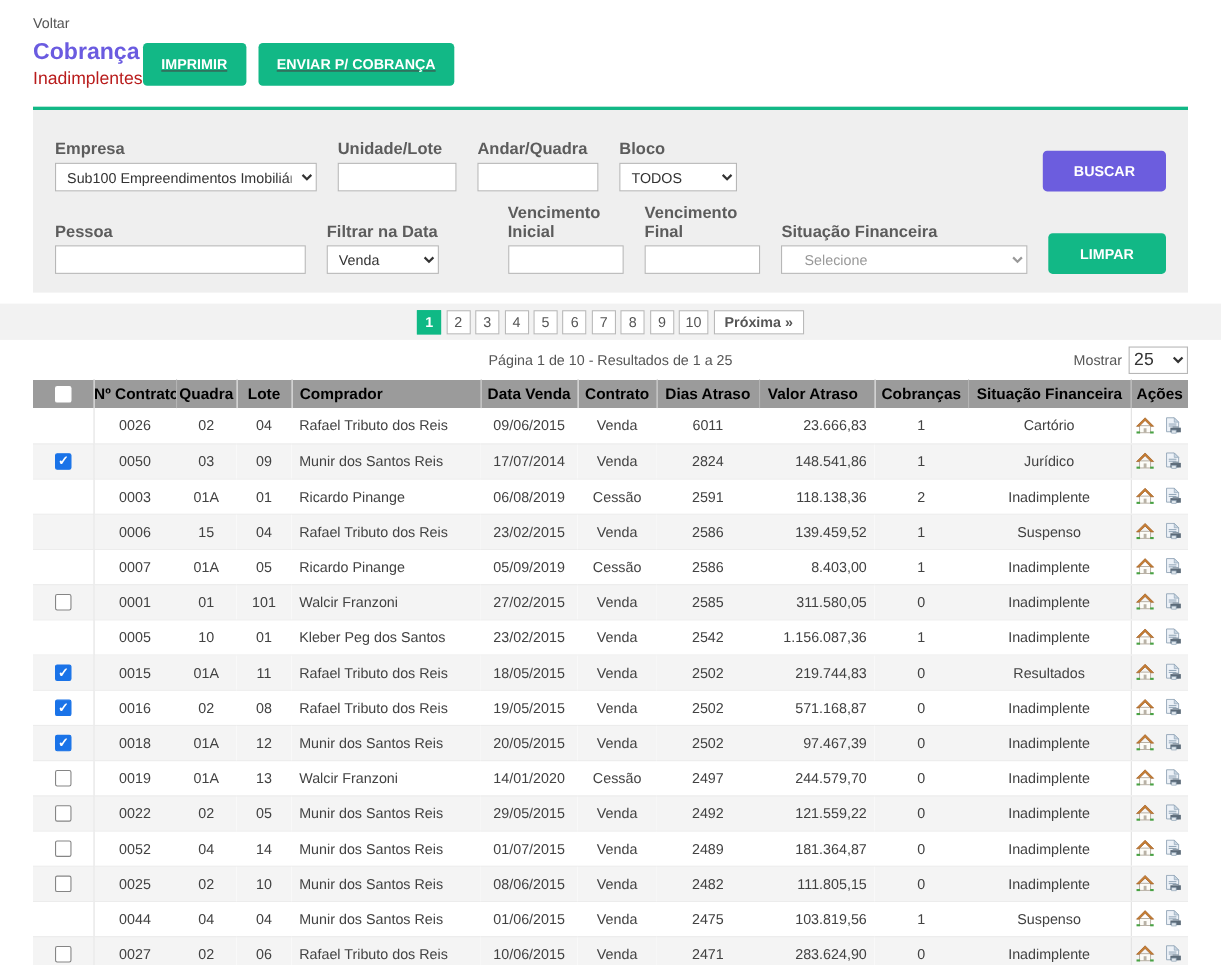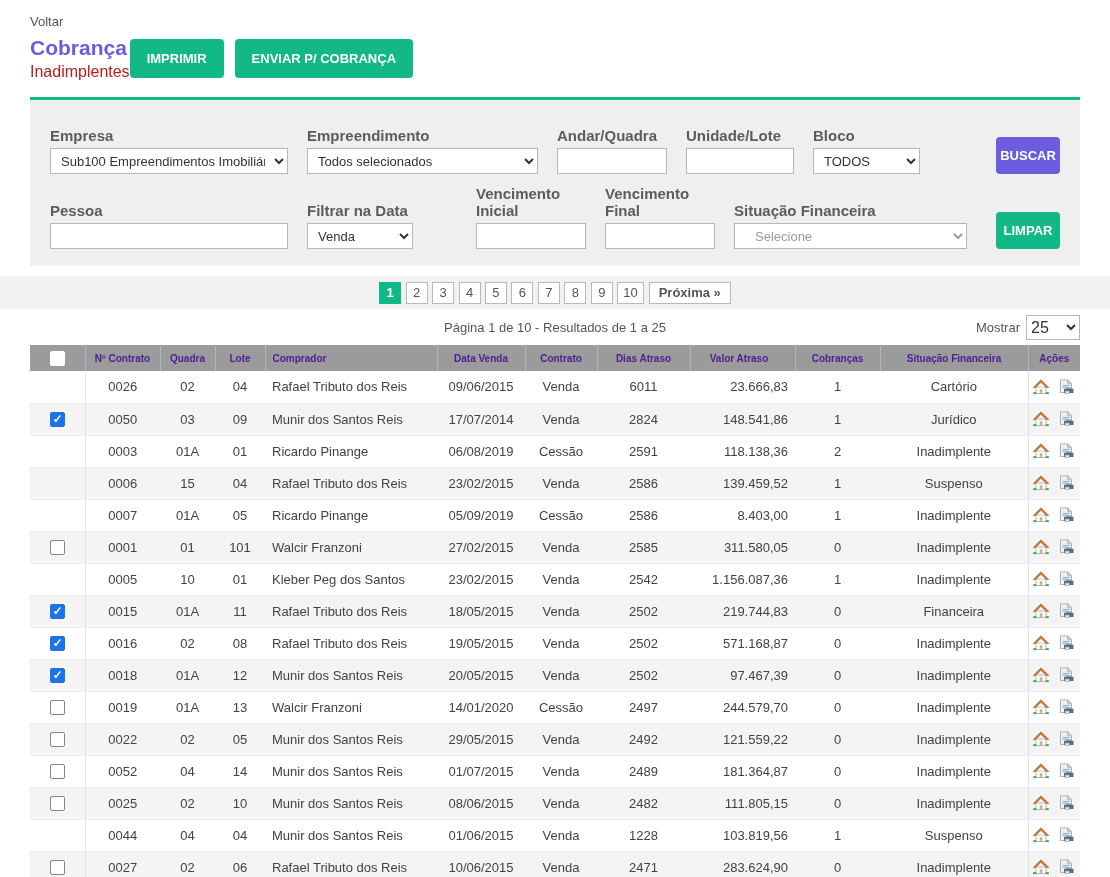--- a/index.html
+++ b/index.html
@@ -5,49 +5,49 @@
   * { margin:0; padding:0; box-sizing:border-box; }
   html,body { background:#fff; font-family:"Liberation Sans", sans-serif; color:#444; }
   .page { width:1110px; min-height:877px; position:relative; }
 
   .topbar { padding:12px 30px 0; }
   .back-link { font-size:13px; color:#555; text-decoration:none; cursor:pointer; }
 
   .header { display:flex; align-items:center; margin:6px 30px 16px; }
   .title { font-size:21px; font-weight:bold; color:#6a5be0; }
   .subtitle { font-size:16px; color:#b91c1c; margin-top:3px; }
-  .header-actions { display:flex; gap:11px; }
+  .header-actions { display:flex; gap:11px;text-decoration:underline; }
   .btn { border:none; border-radius:4px; font-family:inherit; font-weight:bold; font-size:13px; color:#fff; cursor:pointer; }
   .btn.green { background:#12b886; padding:12px 17px; }
   .btn.purple { background:#6c5dde; }
 
   .filter-panel { margin:0 30px 10px; background:#efefef; border-top:3px solid #12b886; padding:13px 20px 6px; position:relative; }
   .f-row { display:flex; gap:19px; margin-bottom:11px; align-items:flex-end; }
   .field label { display:block; font-size:15px; font-weight:bold; color:#5c5c5c; margin-bottom:4px; }
   .field input, .field select { width:100%; height:26px; border:1px solid #b7b7b7; background:#fff; font-family:inherit; font-size:13px; color:#333; padding:0 6px; border-radius:0; }
   .field select.placeholder { color:#999;padding-left:16px; }
   .w-empresa { width:238px; } .w-empreend { width:231px; } .w-andar { width:110px; }
   .w-unidade { width:108px; } .w-bloco { width:107px; }
   .w-pessoa { width:238px; } .w-fdata { width:106px; } .w-vi { width:110px;margin-left:44px; }
   .w-vf { width:110px; } .w-sit { width:233px; }
-  .side-btn { margin-left:auto; width:64px; height:37px;margin-top:24px; }
+  .side-btn { margin-left:auto; width:112px; height:37px;margin-top:24px; }
   .side-btn.green { padding:0; background:#12b886; }
   .mais-filtros { text-align:center; font-size:13px; font-weight:bold; color:#6f6f6f; padding:6px 0 8px; cursor:pointer; }
 
   .pager-strip { background:#f2f2f2; height:33px; display:flex; align-items:center; justify-content:center; gap:5px; }
   .page-btn { min-width:22px; height:22px; display:inline-flex; align-items:center; justify-content:center; background:#fff; border:1px solid #b9b9b9; font-size:13px; color:#555; font-family:inherit; cursor:pointer; padding:0 5px; }
   .page-btn.active { background:#0fb985; border-color:#0fb985; color:#fff; font-weight:bold; }
   .page-btn.next { padding:0 9px; font-weight:bold; }
 
   .status-row { position:relative; text-align:center; padding:11px 0 10px; font-size:13px; color:#555; }
   .mostrar { position:absolute; right:30px; top:6px; display:flex; align-items:center; gap:6px; font-size:13px; color:#555; }
   .mostrar select { width:54px; height:25px; border:1px solid #b7b7b7; background:#fff; font-family:inherit; font-size:16px; color:#333; }
 
   table { border-collapse:collapse; margin:0 30px; width:1050px; table-layout:fixed; }
-  thead th { background:#9b9b9b; color:#4c1d95; font-size:10px; font-weight:bold; height:26px; border-right:1px solid #b3b3b3; text-align:center; overflow:hidden; white-space:nowrap; }
+  thead th { background:#9b9b9b; color:#000000; font-size:14px; font-weight:bold; height:26px; border-right:1px solid #b3b3b3; text-align:center; overflow:hidden; white-space:nowrap; }
   thead th:last-child { border-right:none; }
   thead th.l { text-align:left; padding-left:7px; }
   thead th.r { text-align:center; padding-right:7px; }
   tbody td { font-size:13px; color:#424242; height:32px; text-align:center; border-bottom:1px solid #ececec; overflow:hidden; white-space:nowrap; }
   tbody tr:nth-child(even) td { background:#f4f4f4; }
   tbody td.l { text-align:left; padding-left:7px; }
   tbody td.r { text-align:right; padding-right:7px; }
   td.col-cb { border-right:1px solid #e2e2e2; }
   td.col-acoes { border-left:1px solid #e2e2e2; }
   .cb { display:inline-block; width:15px; height:15px; background:#fff; border:1px solid #858585; border-radius:2px; vertical-align:middle; cursor:pointer; position:relative; }
@@ -76,30 +76,26 @@
       <button class="btn green">ENVIAR P/ COBRANÇA</button>
     </div>
   </div>
 
   <div class="filter-panel">
     <div class="f-row">
       <div class="field w-empresa">
         <label>Empresa</label>
         <select><option>Sub100 Empreendimentos Imobiliários</option></select>
       </div>
-      <div class="field w-empreend">
-        <label>Empreendimento</label>
-        <select><option>Todos selecionados</option></select>
+      <div class="field w-unidade">
+        <label>Unidade/Lote</label>
+        <input value="" style="">
       </div>
       <div class="field w-andar">
         <label>Andar/Quadra</label>
-        <input value="" style="">
-      </div>
-      <div class="field w-unidade">
-        <label>Unidade/Lote</label>
         <input value="" style="">
       </div>
       <div class="field w-bloco">
         <label>Bloco</label>
         <select><option>TODOS</option></select>
       </div>
       <button class="btn purple side-btn">BUSCAR</button>
     </div>
     <div class="f-row">
       <div class="field w-pessoa">
@@ -427,21 +423,21 @@
     <td class="col-cb"><span class="cb checked"></span></td>
     <td class="c">0015</td>
     <td class="c">01A</td>
     <td class="c">11</td>
     <td class="l">Rafael Tributo dos Reis</td>
     <td class="c">18/05/2015</td>
     <td class="c">Venda</td>
     <td class="c">2502</td>
     <td class="r">219.744,83</td>
     <td class="c">0</td>
-    <td class="c">Financeira</td>
+    <td class="c">Resultados</td>
     <td class="col-acoes">
       <span class="icon">
         <svg width="18" height="16" viewBox="0 0 18 16">
           <rect x="4" y="8" width="10" height="6.4" fill="#fdfcf8" stroke="#b0a79a" stroke-width="0.8"></rect>
           <polygon points="9,0.8 1.2,8.6 3.6,8.6 9,3.3 14.4,8.6 16.8,8.6" fill="#c87e33" stroke="#98591f" stroke-width="0.6"></polygon>
           <rect x="7.7" y="10.3" width="2.6" height="4.1" fill="#b9b2a6"></rect>
           <rect x="1.2" y="13.2" width="3.2" height="1.9" fill="#49a244"></rect>
           <rect x="13.6" y="13.2" width="3.2" height="1.9" fill="#49a244"></rect>
         </svg>
       </span>
@@ -676,21 +672,21 @@
   </tr>
 
   <tr>
     <td class="col-cb"></td>
     <td class="c">0044</td>
     <td class="c">04</td>
     <td class="c">04</td>
     <td class="l">Munir dos Santos Reis</td>
     <td class="c">01/06/2015</td>
     <td class="c">Venda</td>
-    <td class="c">1228</td>
+    <td class="c">2475</td>
     <td class="r">103.819,56</td>
     <td class="c">1</td>
     <td class="c">Suspenso</td>
     <td class="col-acoes">
       <span class="icon">
         <svg width="18" height="16" viewBox="0 0 18 16">
           <rect x="4" y="8" width="10" height="6.4" fill="#fdfcf8" stroke="#b0a79a" stroke-width="0.8"></rect>
           <polygon points="9,0.8 1.2,8.6 3.6,8.6 9,3.3 14.4,8.6 16.8,8.6" fill="#c87e33" stroke="#98591f" stroke-width="0.6"></polygon>
           <rect x="7.7" y="10.3" width="2.6" height="4.1" fill="#b9b2a6"></rect>
           <rect x="1.2" y="13.2" width="3.2" height="1.9" fill="#49a244"></rect>

